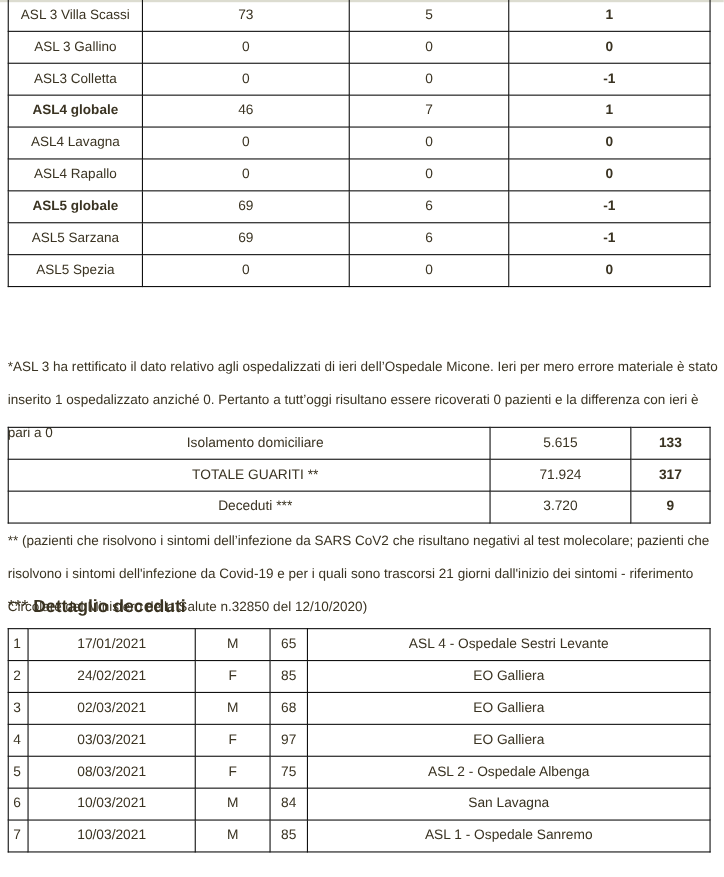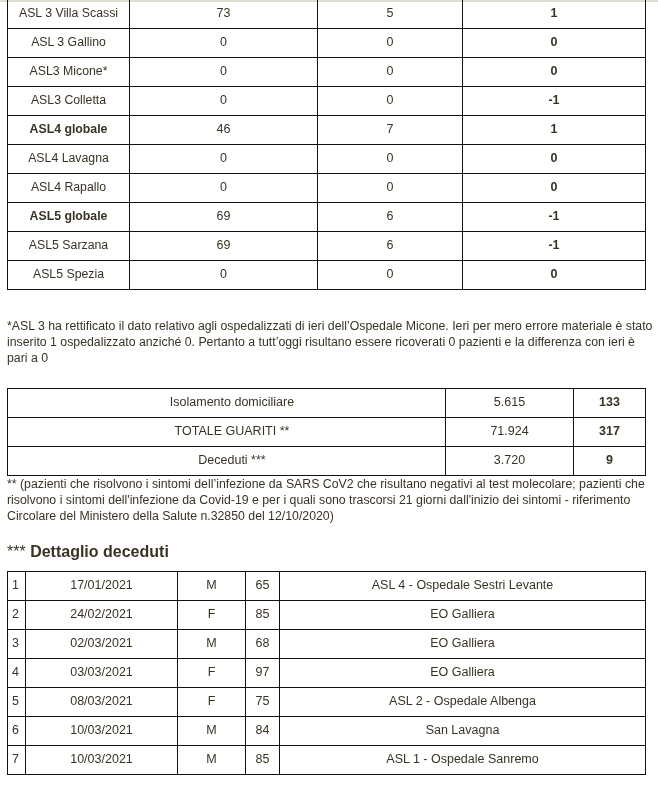--- a/index.html
+++ b/index.html
@@ -46,21 +46,21 @@
     #hosp-table col.c2 { width: 188px; }
     #hosp-table col.c3 { width: 145px; }
     #hosp-table col.c4 { width: 183px; }
     #hosp-table td.name { font-size: 12.3px; margin-left: 11px; }
 
     .note {
       position: absolute;
       left: 7px;
       width: 650px;
       font-size: 12.3px;
-      line-height: 16px;
+      line-height: 30px;
       white-space: normal;
     }
     #note1 { top: 318px; }
     #note2 { top: 476px; }
     #deaths-heading { position: absolute; left: 7px; top: 543px; font-size: 16px; }
     #deaths-heading b { font-weight: bold; }
 
     
     #summary-table { left: 7px; top: 388px; width: 638px; }
     #summary-table td { height: 22px; }
@@ -98,26 +98,20 @@
         <td>5</td>
         <td class="bold">1</td>
       </tr>
       <tr>
         <td class="name">ASL 3 Gallino</td>
         <td>0</td>
         <td>0</td>
         <td class="bold">0</td>
       </tr>
       <tr>
-        <td class="name">ASL3 Micone*</td>
-        <td>0</td>
-        <td>0</td>
-        <td class="bold">0</td>
-      </tr>
-      <tr>
         <td class="name">ASL3 Colletta</td>
         <td>0</td>
         <td>0</td>
         <td class="bold">-1</td>
       </tr>
       <tr>
         <td class="name bold">ASL4 globale</td>
         <td>46</td>
         <td>7</td>
         <td class="bold">1</td>

